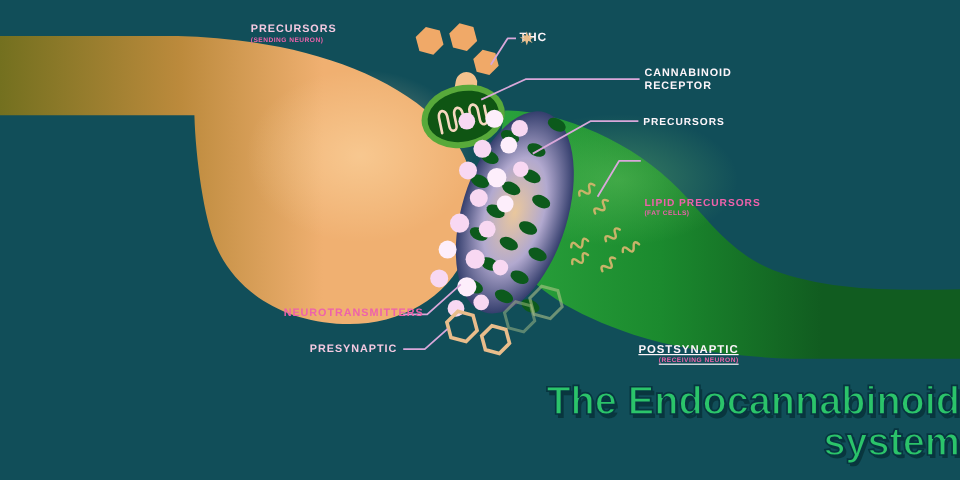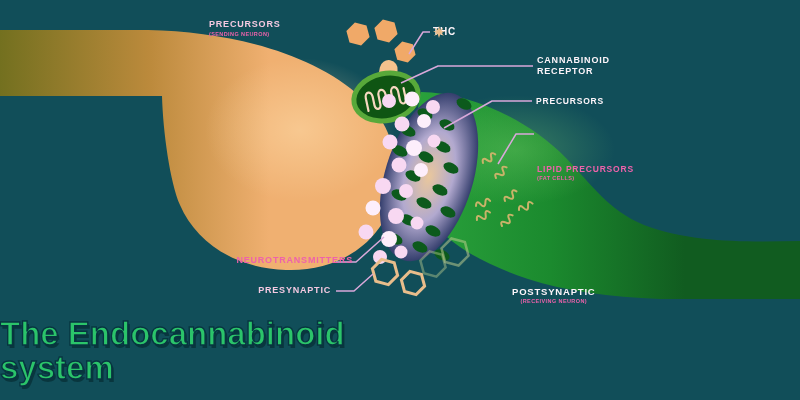--- a/index.html
+++ b/index.html
@@ -28,21 +28,21 @@
     color:var(--label_pink);
     margin-top:1px;
   }
   .pink{color:var(--label_pink);}
   .palepink{color:var(--label_pale_pink);}
   .rightalign{text-align:right;}
   .wrap2{white-space:normal;width:105px;line-height:11px;}
   .thc-row{display:flex;align-items:center;gap:3px;}
   .title{
     position:absolute;left:0;top:317px;width:800px;
-    text-align:left;
+    text-align:right;
     font-size:33px;
     font-weight:bold;
     color:var(--title_green);
     -webkit-text-stroke:1.4px var(--title_outline);
     text-shadow:2px 3px 0 rgba(4,34,40,.55);
     line-height:1.04;
   }
   .title .inner{display:inline-block;width:430px;}
 </style>
 </head>
@@ -199,21 +199,21 @@
   </div>
 
   <div class="lbl pink rightalign" style="right:447px;top:255px;">
     <span>NEUROTRANSMITTERS</span>
   </div>
 
   <div class="lbl palepink rightalign" style="right:469px;top:285px;">
     <span>PRESYNAPTIC</span>
   </div>
 
-  <div class="lbl" style="left:512px;top:286px;font-size:9.5px;text-align:center;">
+  <div class="lbl" style="left:532px;top:286px;font-size:9.5px;text-align:right;text-decoration:underline;">
     <span>POSTSYNAPTIC</span>
     <span class="sub">(RECEIVING NEURON)</span>
   </div>
 
   <div class="title">
     <span class="inner">The Endocannabinoid system</span>
   </div>
 
 </div>
 

